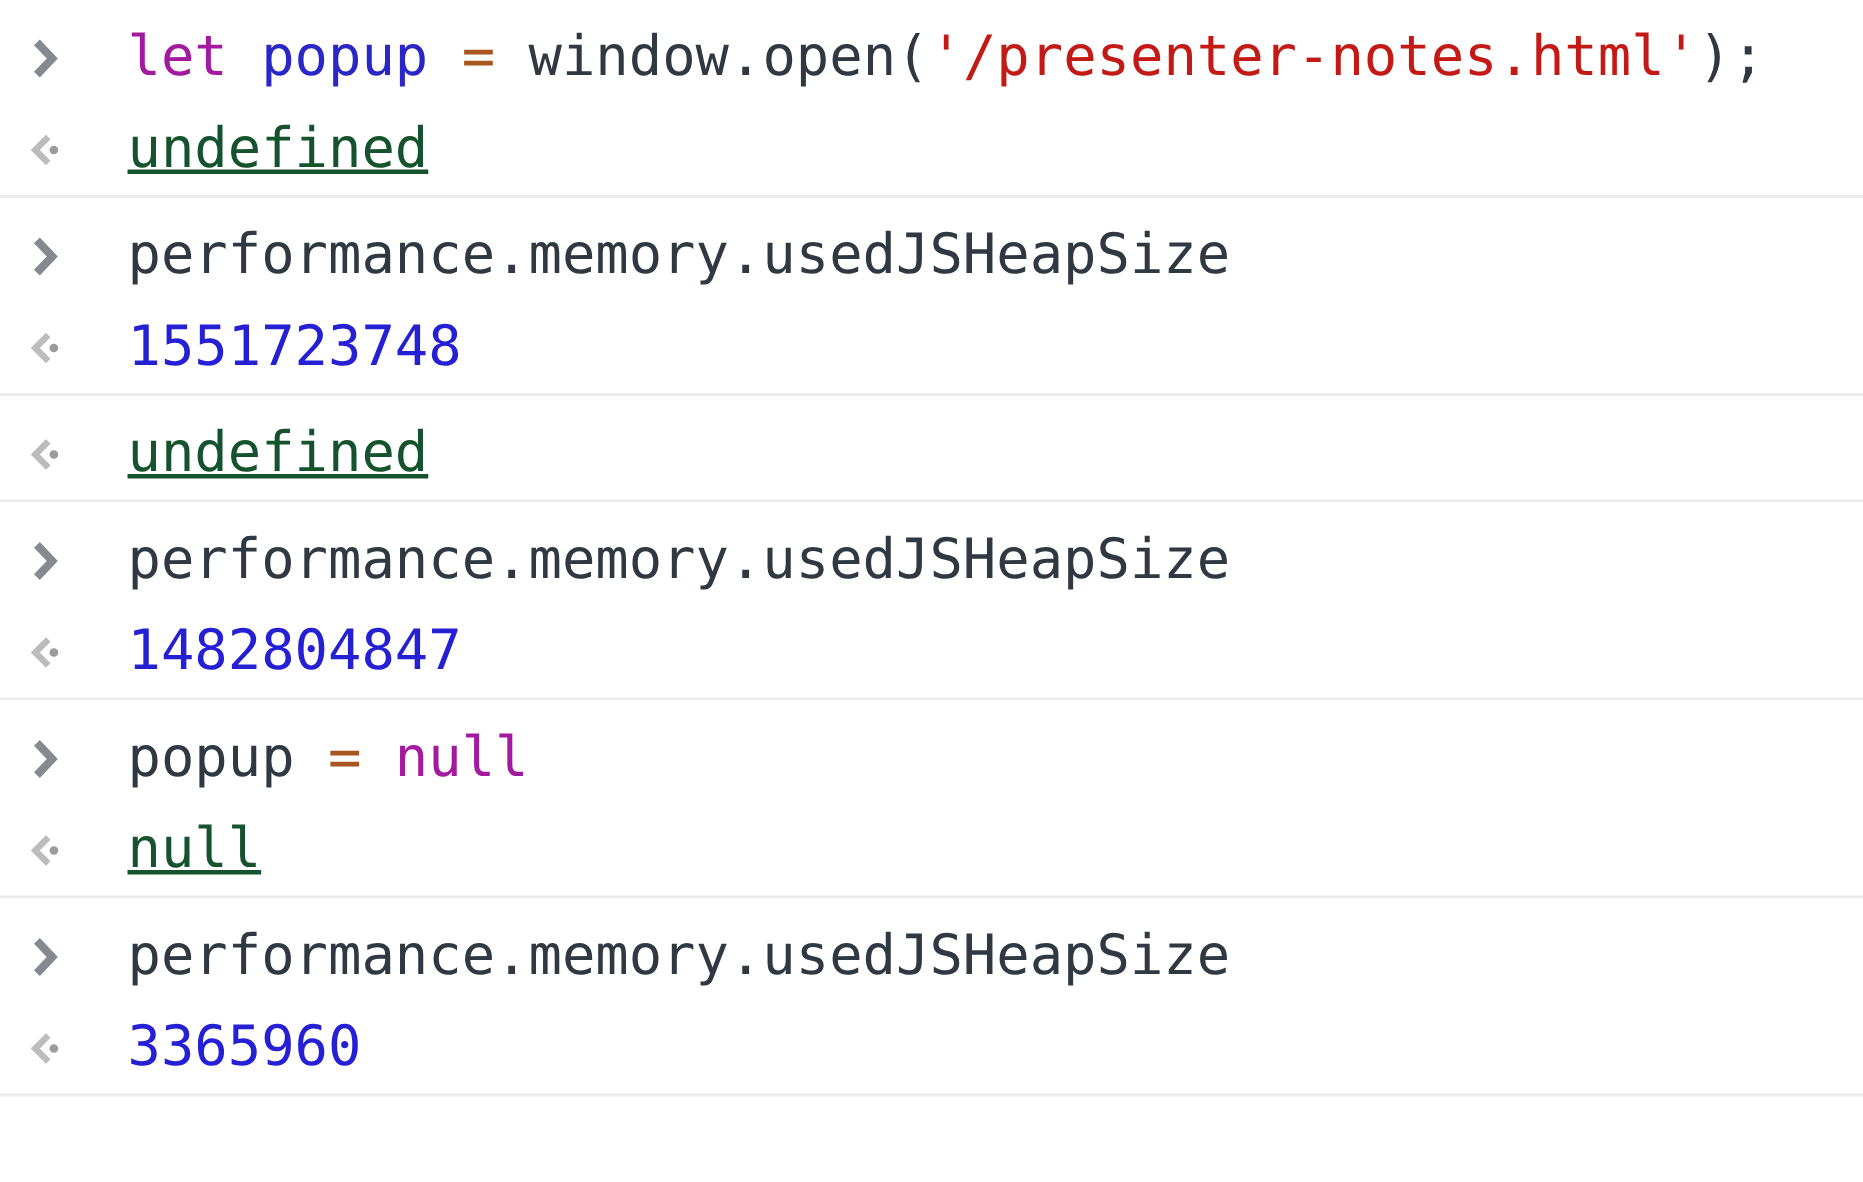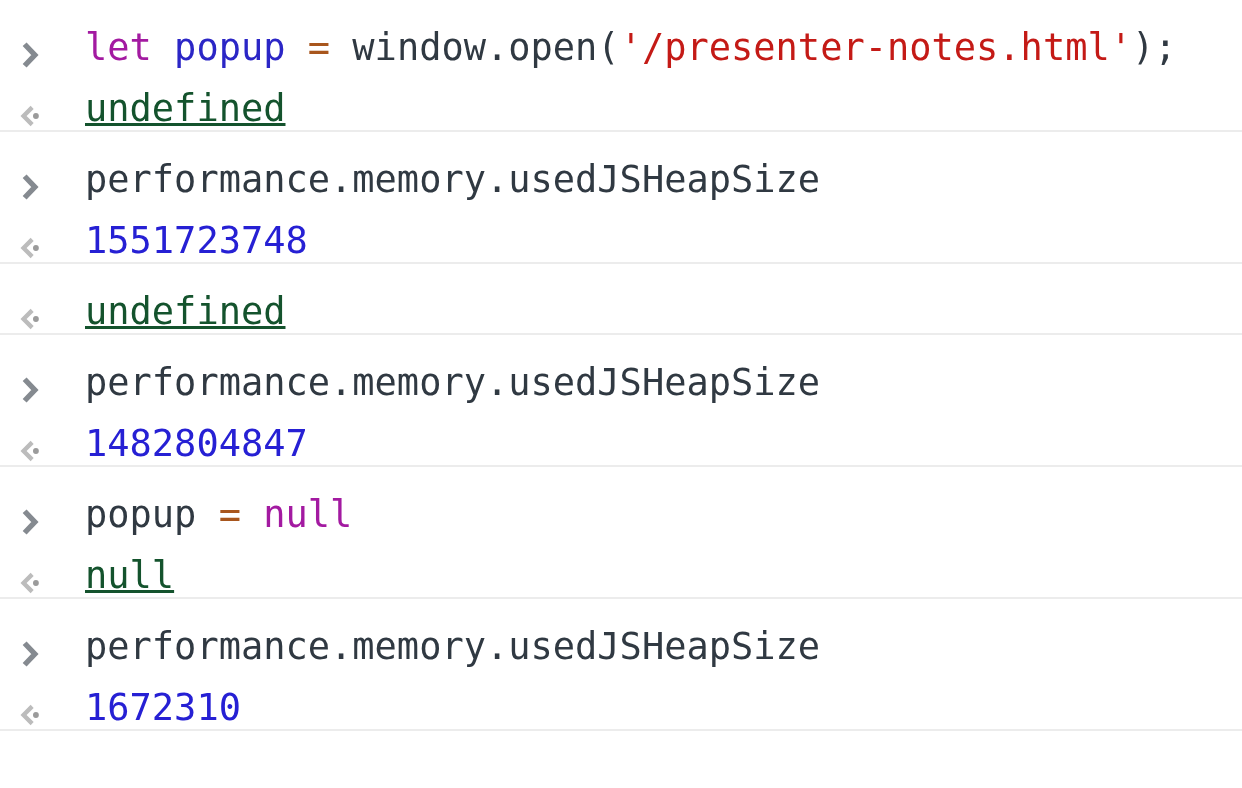--- a/index.html
+++ b/index.html
@@ -14,21 +14,21 @@
   .console {
     width: 1242px;
   }
   .entry {
     padding-top: 8px;
     border-bottom: 2px solid #ececec;
     background: #ffffff;
   }
   .row {
     display: flex;
-    align-items: flex-end;
+    align-items: center;
     height: 61px;
     padding-left: 16px;
   }
   .gutter {
     flex: none;
     width: 28px;
     height: 28px;
     margin-right: 41px;
     display: flex;
     align-items: center;
@@ -157,17 +157,17 @@
       </span>
       <span class="code"><span class="tok plain">performance.memory.usedJSHeapSize</span></span>
     </div>
     <div class="row">
       <span class="gutter">
         <svg viewBox="0 0 26 26" width="28" height="28">
             <path d="M15 5 L7 13 L15 21" fill="none" stroke="#bcbcbc" stroke-width="4" stroke-linejoin="miter"></path>
             <circle cx="18.5" cy="13" r="2.7" fill="#9b9b9b"></circle>
           </svg>
       </span>
-      <span class="code"><span class="tok number">1672310</span></span>
+      <span class="code"><span class="tok number">3365960</span></span>
     </div>
   </section>
 
 </div>
 
 </body></html>

